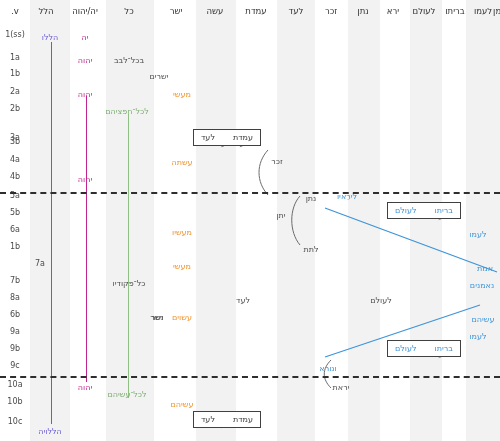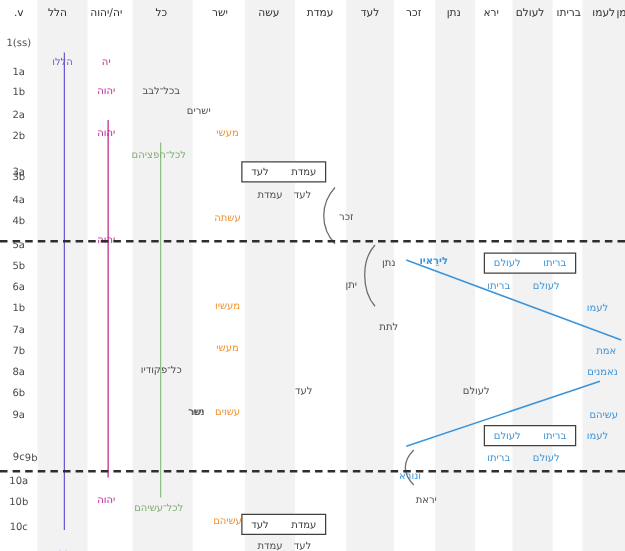--- a/index.html
+++ b/index.html
@@ -25,21 +25,21 @@
   .vlabel{
     position:absolute;left:0;width:30px;height:14px;line-height:14px;
     text-align:center;font-size:8px;color:#4a4a4a;z-index:4;
     white-space:nowrap;
   }
 
   
   .word{
     position:absolute;height:13px;line-height:13px;
     font-size:8px;white-space:nowrap;text-align:center;
-    z-index:5;direction:rtl;transform:translateX(-50%);margin-top:12px;
+    z-index:5;direction:rtl;transform:translateX(-50%);
   }
   .w-gray{color:#4d4d4d;}
   .w-purple{color:#6b5bd2;}
   .w-magenta{color:#c2248f;}
   .w-green{color:#7fae72;}
   .w-orange{color:#f0922b;}
   .w-blue{color:#3d94d9;}
 
   
   .vline{position:absolute;width:1.3px;z-index:3;}
@@ -108,26 +108,26 @@
       <div class="vlabel" style="top: 85px;">2a</div>
       <div class="vlabel" style="top: 102px;">2b</div>
       <div class="vlabel" style="top: 119px; margin-top: 12px;">3a</div>
       <div class="vlabel" style="top: 135px;">3b</div>
       <div class="vlabel" style="top: 153px;">4a</div>
       <div class="vlabel" style="top: 170px; text-align: center;">4b</div>
       <div class="vlabel" style="top: 189px;">5a</div>
       <div class="vlabel" style="top: 206px;">5b</div>
       <div class="vlabel" style="top: 223px;">6a</div>
       <div class="vlabel" style="top: 240px;">1b</div>
-      <div class="vlabel" style="top: 257px;">7a</div>
+      <div class="vlabel" style="top: 257px; margin-left: 25px;">7a</div>
       <div class="vlabel" style="top: 274px;">7b</div>
       <div class="vlabel" style="top: 291px;">8a</div>
       <div class="vlabel" style="top: 308px;">6b</div>
       <div class="vlabel" style="top: 325px;">9a</div>
-      <div class="vlabel" style="top: 360px; text-align: right;">9b</div>
+      <div class="vlabel" style="top: 342px;">9b</div>
       <div class="vlabel" style="top: 359px;">9c</div>
       <div class="vlabel" style="top: 378px;">10a</div>
       <div class="vlabel" style="top: 395px;">10b</div>
       <div class="vlabel" style="top: 415px;">10c</div>
     </div>
 
   <div id="vlines">
       <div class="vline vl-purple" style="left: 51px; top: 42px; height: 382px;"></div>
       <div class="vline vl-magenta" style="left: 86px; top: 96px; height: 286px;"></div>
       <div class="vline vl-green" style="left: 128px; top: 114px; height: 284px;"></div>
@@ -141,21 +141,21 @@
       <div class="word w-gray" style="left: 159px; top: 70px;">ישרים</div>
       <div class="word w-magenta" style="left: 85px; top: 88px;">יהוה</div>
       <div class="word w-orange" style="left: 182px; top: 88px;">מעשי</div>
       <div class="word w-green" style="left: 127px; top: 105px;">לכל־חפציהם</div>
       <div class="word w-gray" style="left: 242px; top: 137px;">לעד</div>
       <div class="word w-gray" style="left: 216px; top: 137px;">עמדת</div>
       <div class="word w-orange" style="left: 182px; top: 156px;">עשתה</div>
       <div class="word w-gray" style="left: 277px; top: 155px;">זכר</div>
       <div class="word w-magenta" style="left: 85px; top: 173px;">יהוה</div>
       <div class="word w-gray" style="left: 311px; top: 192px;">נתן</div>
-      <div class="word w-blue" style="left: 347px; top: 190px; font-weight: bold;">לירֵאיו</div>
+      <div class="word w-blue" style="left: 347px; top: 190px;">לירֵאיו</div>
       <div class="word w-gray" style="left: 281px; top: 209px;">יתן</div>
       <div class="word w-blue" style="left: 399px; top: 210px;">בריתו</div>
       <div class="word w-blue" style="left: 437px; top: 210px;">לעולם</div>
       <div class="word w-orange" style="left: 182px; top: 226px;">מעשיו</div>
       <div class="word w-blue" style="left: 478px; top: 228px;">לעמו</div>
       <div class="word w-gray" style="left: 311px; top: 243px;">לתת</div>
       <div class="word w-orange" style="left: 182px; top: 260px;">מעשי</div>
       <div class="word w-blue" style="left: 485px; top: 262px;">אמת</div>
       <div class="word w-blue" style="left: 482px; top: 279px; text-align: center;">נאמנים</div>
       <div class="word w-gray" style="left: 243px; top: 294px;">לעד</div>

